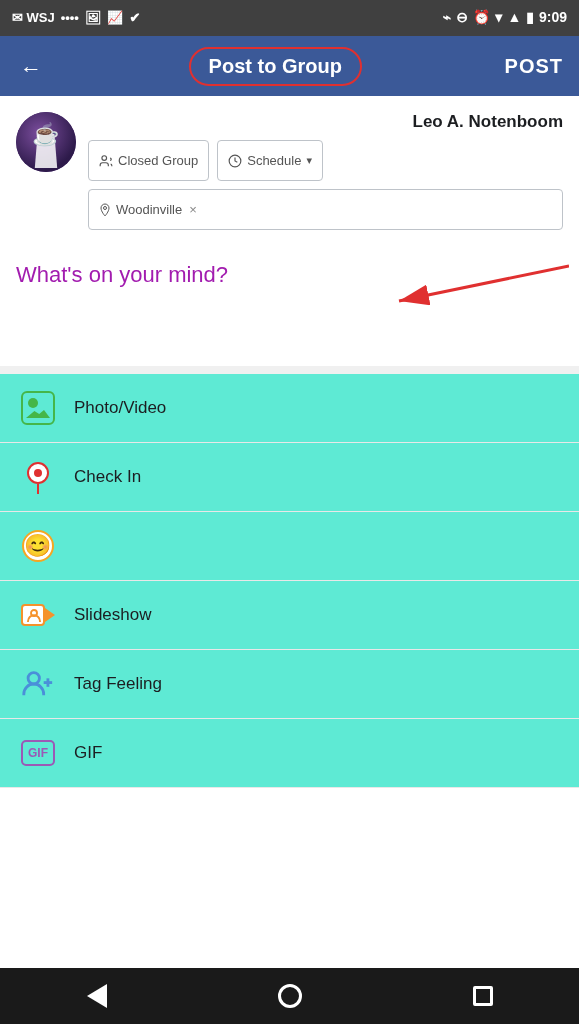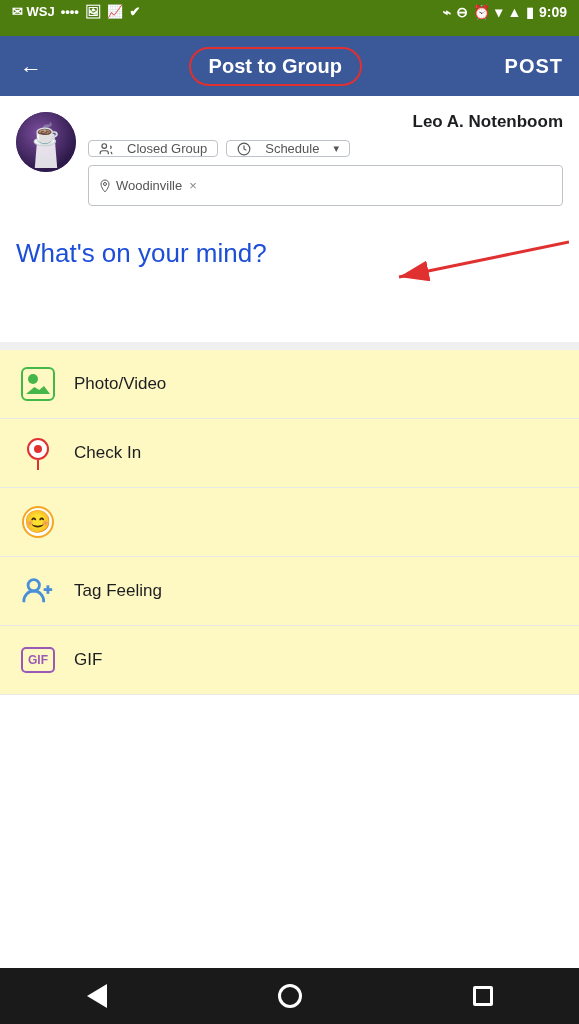--- a/index.html
+++ b/index.html
@@ -7,26 +7,26 @@
     body {
       width: 579px;
       min-height: 1024px;
       font-family: -apple-system, 'Helvetica Neue', Arial, sans-serif;
       background: #fff;
       overflow-x: hidden;
     }
 
     
     .status-bar {
-      background: #4d7c0f;
+      background: #404040;
       height: 36px;
       display: flex;
-      align-items: flex-start;
+      align-items: flex-end;
       justify-content: space-between;
-      padding: 4px 12px;
+      padding: 11px 12px;
       color: #fff;
       font-size: 13px;
       font-weight: 600;
     }
     .status-left {
       display: flex;
       align-items: center;
       gap: 6px;
     }
     .status-right {
@@ -135,24 +135,24 @@
     }
     .tags-row {
       display: flex;
       align-items: center;
       gap: 8px;
       flex-wrap: wrap;
     }
     .tag-badge {
       border: 1.5px solid #bec3c9;
       border-radius: 4px;
-      padding: 0 10px;
-      display: flex;
-      align-items: center;
-      gap: 14px;
+      padding: 12px 10px;
+      display: flex;
+      align-items: center;
+      gap: 5px;
       font-size: 13px;
       color: #555;
       cursor: pointer;
     }
     .tag-badge svg {
       flex-shrink: 0;
     }
     .tag-location {
       border: 1.5px solid #bec3c9;
       border-radius: 4px;
@@ -171,32 +171,32 @@
       margin-left: 2px;
     }
 
     
     .compose-area {
       padding: 16px;
       min-height: 120px;
       position: relative;
     }
     .compose-placeholder {
-      font-size: 26px;
-      color: #1d4ed8;
+      font-size: 22px;
+      color: #a21caf;
       font-weight: 400;
     }
     .thick-divider {
       height: 8px;
       background: #f0f0f0;
     }
 
     
     .menu-list {
-      background: #fef9c3;
+      background: #5eead4;
     }
     .menu-item {
       display: flex;
       align-items: center;
       padding: 16px 20px;
       gap: 18px;
       cursor: pointer;
       border-bottom: 1px solid #e8e8e8;
     }
     .menu-icon {
@@ -559,20 +559,34 @@
     </div>
     <span class="menu-label">Check In</span>
   </div>
 
   <div class="menu-item">
     <div class="menu-icon">
       <div class="icon-feeling"></div>
     </div>
   </div>
 
+  <div class="menu-item">
+    <div class="menu-icon">
+      <div class="icon-slideshow-outer">
+        <div class="icon-slideshow-body">
+          <svg width="18" height="18" viewBox="0 0 24 24" fill="none" stroke="#f5922b" stroke-width="2.5" style="position:absolute;top:1px;left:2px;">
+            <circle cx="12" cy="8" r="4"></circle>
+            <path d="M4 20v-1a8 8 0 0 1 16 0v1"></path>
+          </svg>
+        </div>
+        <div class="icon-slideshow-play"></div>
+      </div>
+    </div>
+    <span class="menu-label">Slideshow</span>
+  </div>
 
   <div class="menu-item">
     <div class="menu-icon">
       <svg width="34" height="34" viewBox="0 0 24 24" fill="none" stroke="#4a90d9" stroke-width="2">
         <circle cx="9" cy="8" r="4"></circle>
         <path d="M2 20v-1a7 7 0 0 1 14 0v1"></path>
         <line x1="19" y1="8" x2="19" y2="14"></line>
         <line x1="16" y1="11" x2="22" y2="11"></line>
       </svg>
     </div>

